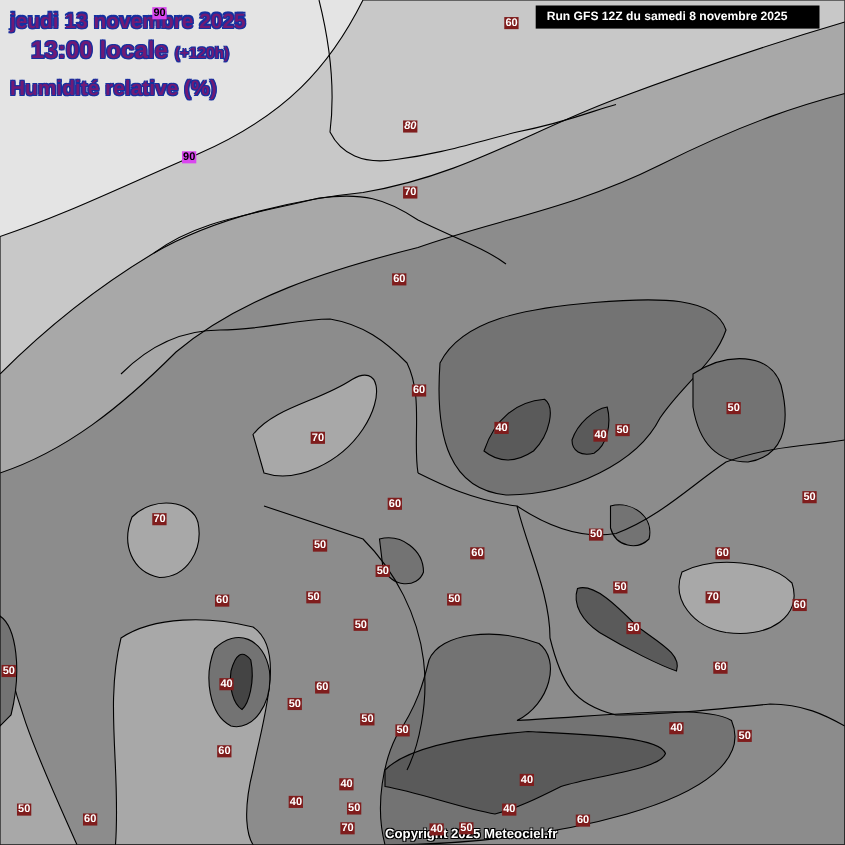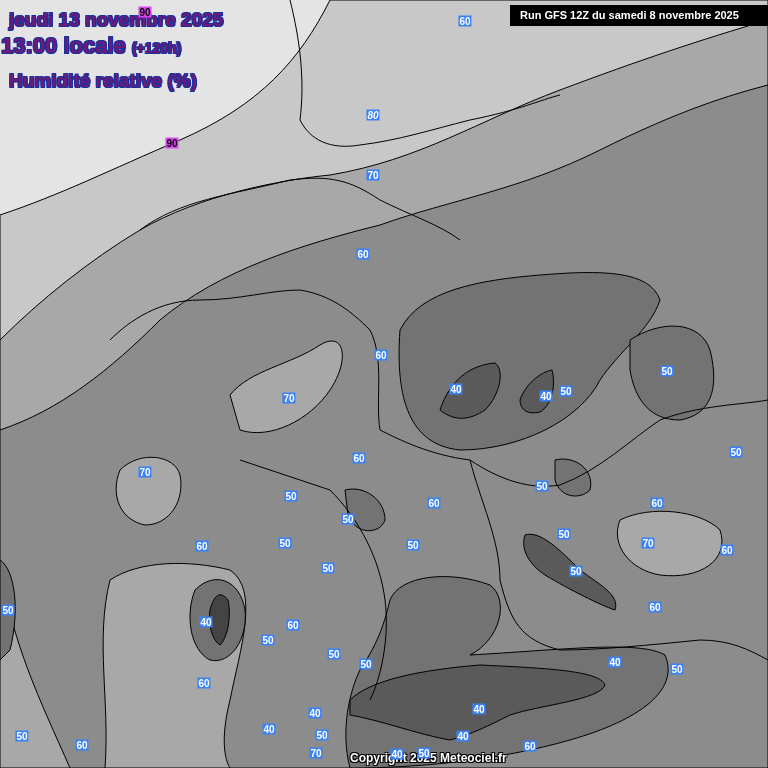--- a/index.html
+++ b/index.html
@@ -2,28 +2,28 @@
 <html><head>
 <meta charset="utf-8">
 <style>
   html,body{margin:0;padding:0;background:#e4e4e4;}
   body{width:768px;height:768px;position:relative;overflow:hidden;font-family:"Liberation Sans",sans-serif;}
   #map{position:absolute;left:0;top:0;width:768px;height:768px;}
   .hdr{position:absolute;color:#701a75;font-weight:bold;
        text-shadow:-1px -1px 0 #1530a0,1px -1px 0 #1530a0,-1px 1px 0 #1530a0,1px 1px 0 #1530a0,0 1px 0 #1530a0,1px 0 0 #1530a0;
        white-space:nowrap;}
   #date{left:9px;top:9px;font-size:19px;}
-  #time{left:1px;top:33px;font-size:22px;}
+  #time{left:28px;top:33px;font-size:22px;}
   #time small{font-size:14px;}
   #var{left:9px;top:70px;font-size:19px;}
-  #run{position:absolute;left:510px;top:5px;width:258px;height:21px;background:#000;color:#fff;
+  #run{position:absolute;left:487px;top:5px;width:258px;height:21px;background:#000;color:#fff;
        font-size:11px;font-weight:bold;line-height:21px;padding-left:10px;box-sizing:border-box;white-space:nowrap;}
   #copy{position:absolute;left:350px;top:751px;color:#fff;font-weight:bold;font-size:12px;
         text-shadow:-1px -1px 0 #000,1px -1px 0 #000,-1px 1px 0 #000,1px 1px 0 #000;white-space:nowrap;}
-  .lbl{position:absolute;font-size:10px;font-weight:bold;color:#fff;background:#3b82f6;padding:0 1px;line-height:11px;
+  .lbl{position:absolute;font-size:10px;font-weight:bold;color:#fff;background:#7f1d1d;padding:0 1px;line-height:11px;
        transform:translate(-50%,-50%);}
   .lbl.light{color:#000;background:#d946ef;}
 </style>
 </head>
 <body>
 
 <svg id="map" viewBox="0 0 768 768" xmlns="http://www.w3.org/2000/svg">
 
   <rect x="0" y="0" width="768" height="768" fill="#e4e4e4"></rect>
 

